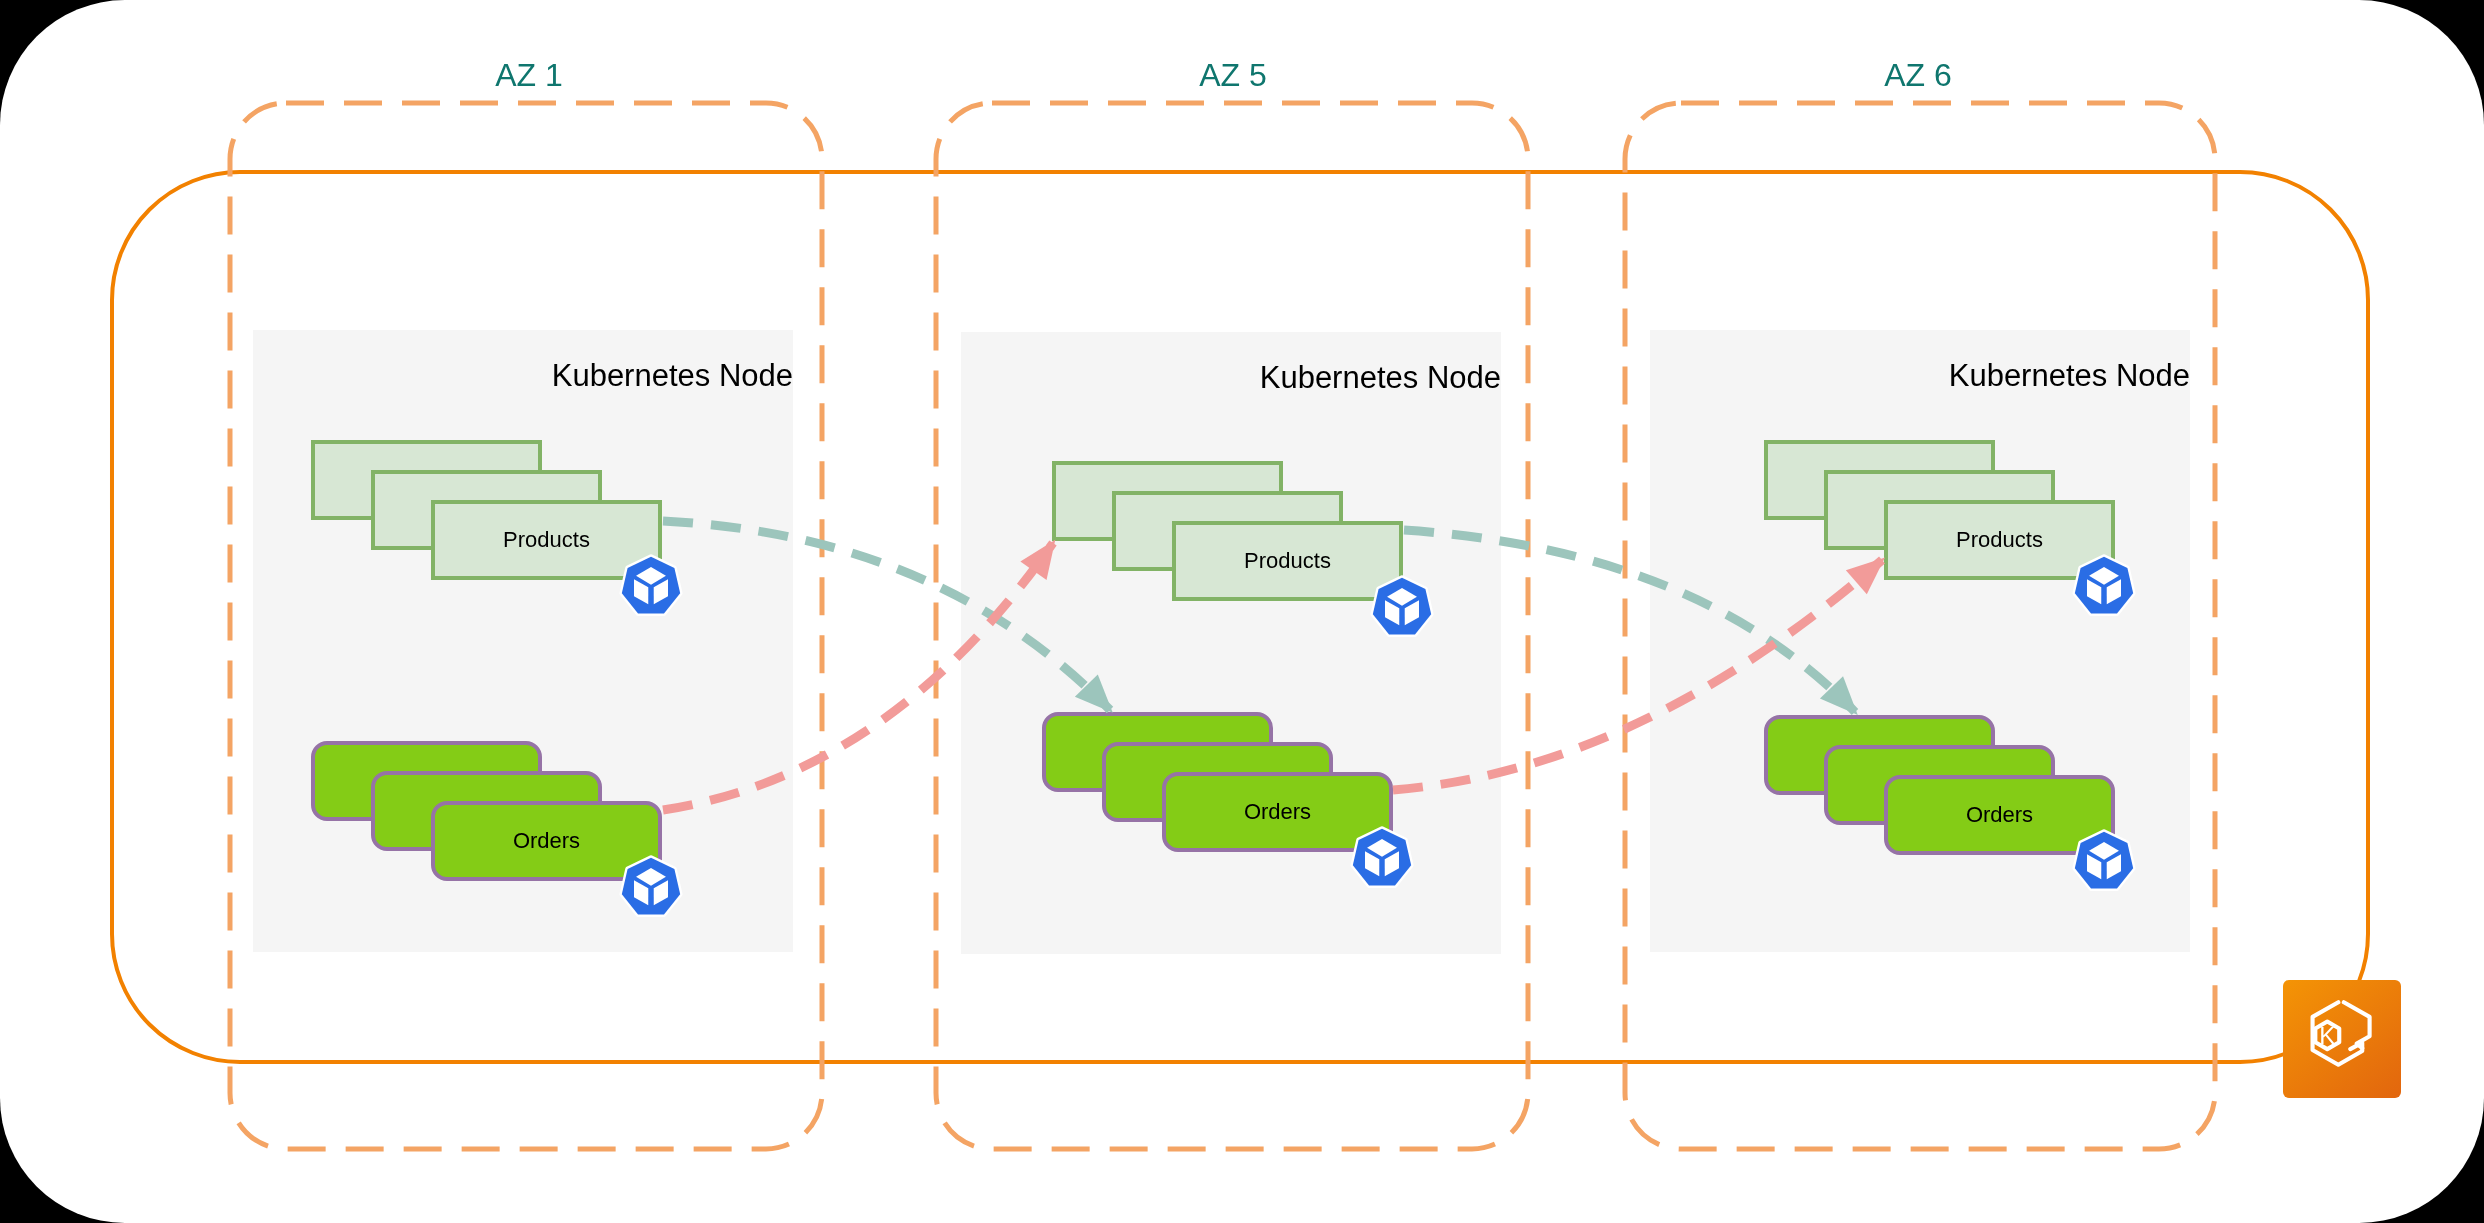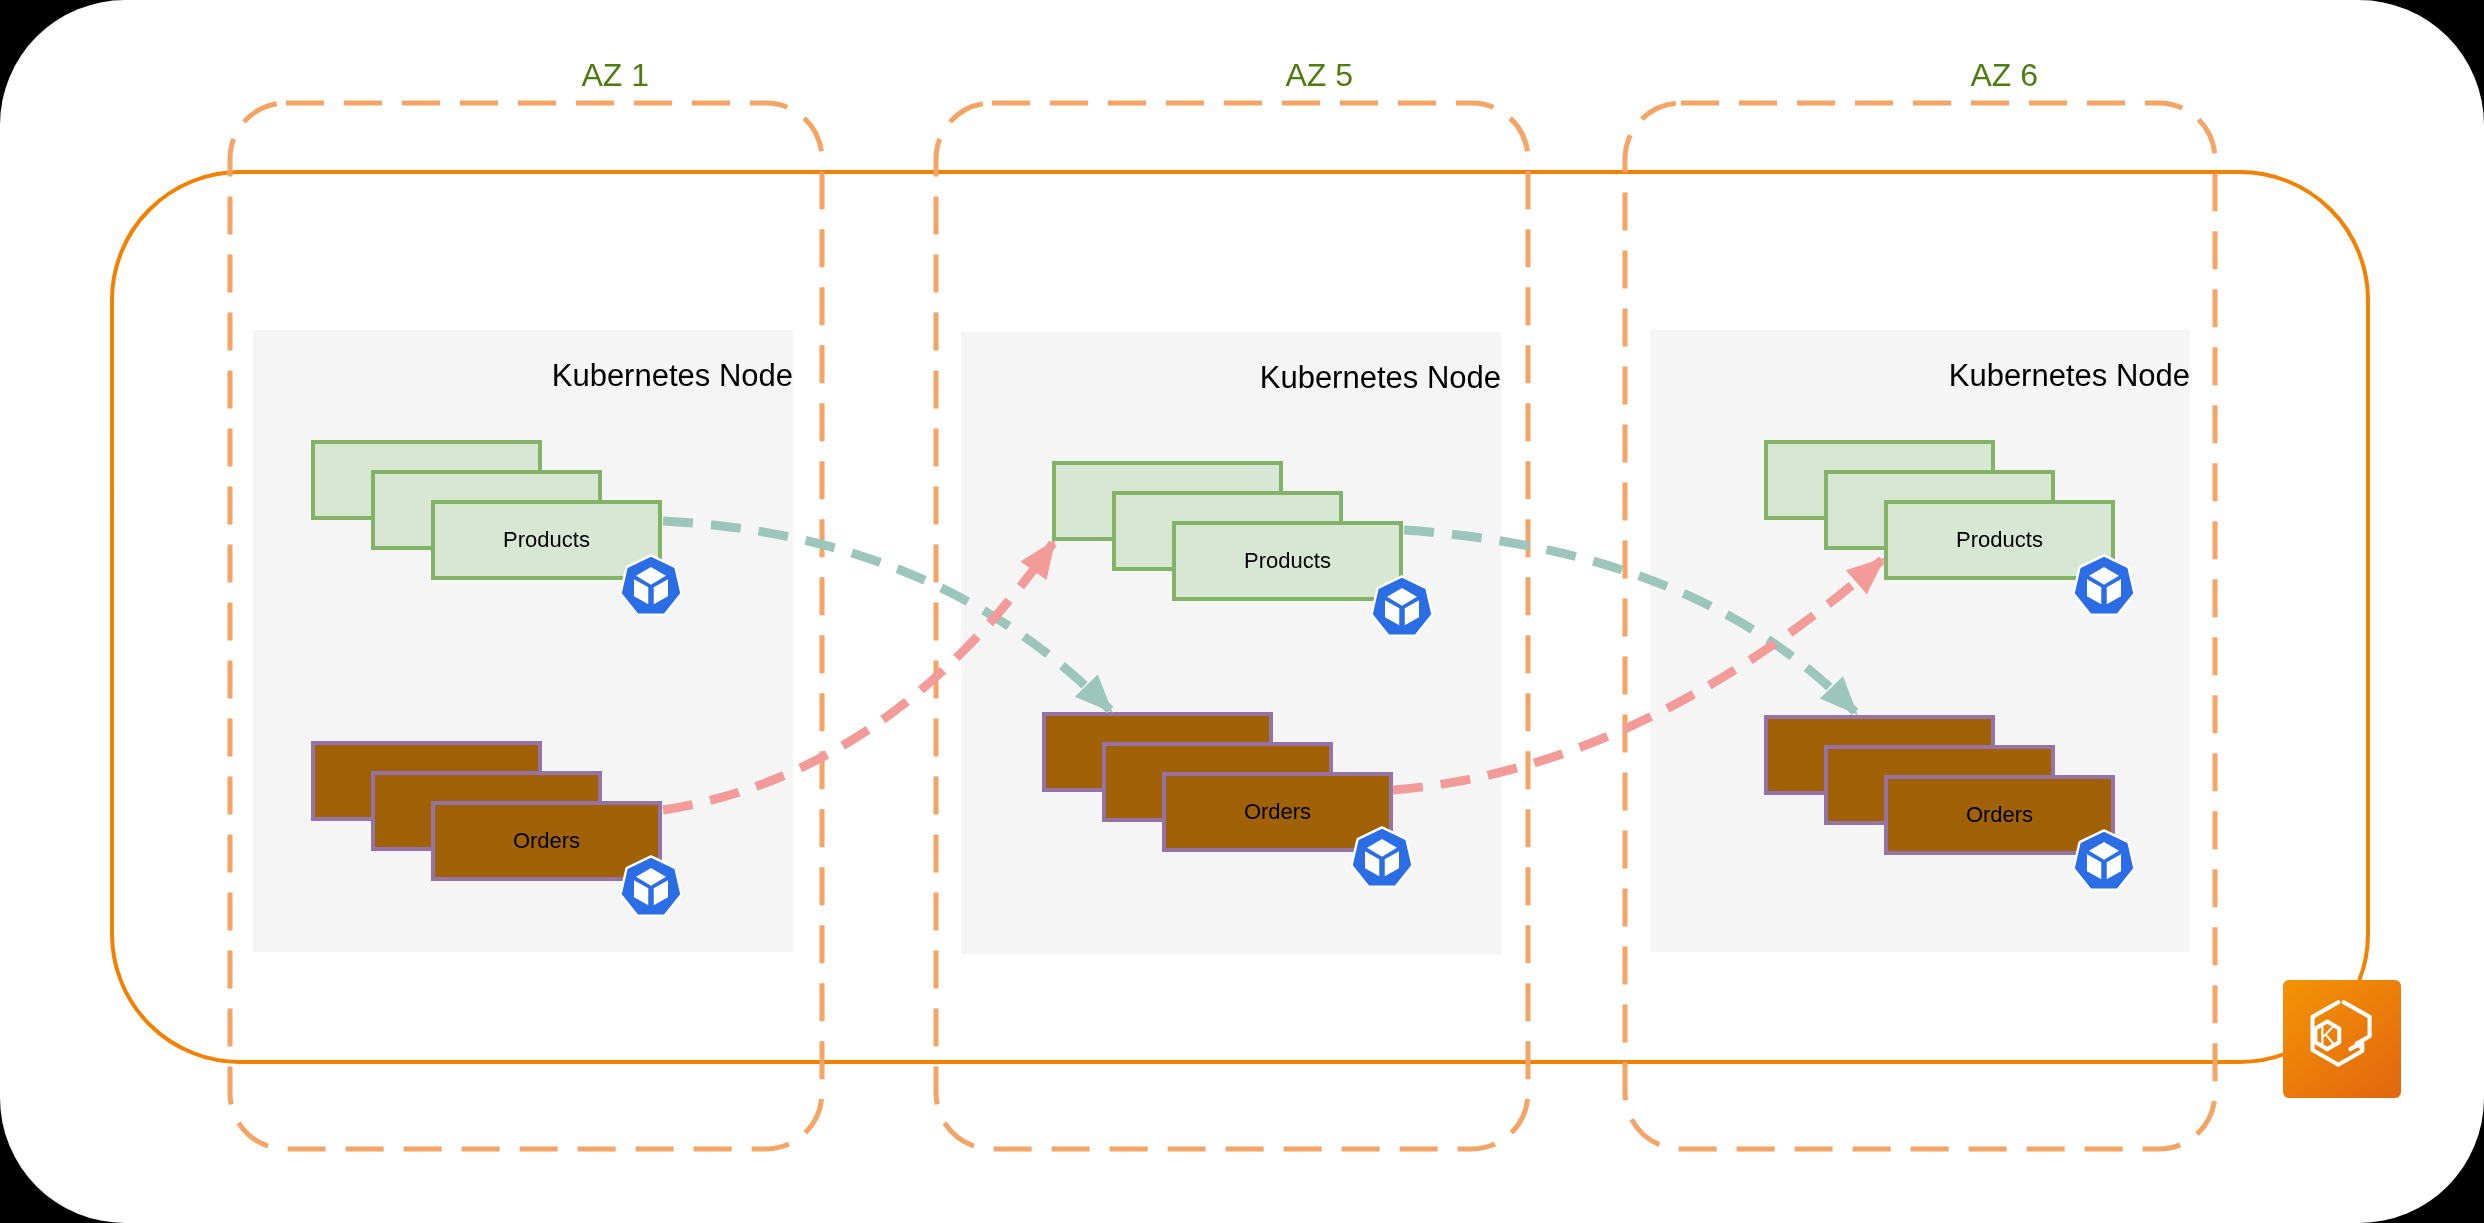--- a/index.html
+++ b/index.html
@@ -1,27 +1,27 @@
 <!DOCTYPE html>
 <html><head>
 <meta charset="utf-8">
 <style>
   html,body{margin:0;padding:0;background:#000;}
   body{width:2484px;height:1223px;font-family:"Liberation Sans",sans-serif;}
   .stage{position:relative;width:2484px;height:1223px;background:#000;overflow:hidden;}
   .canvas{position:absolute;inset:0;background:#ffffff;border-radius:125px;}
   svg.layer{position:absolute;left:0;top:0;width:2484px;height:1223px;}
   .az-label{position:absolute;top:54px;width:240px;height:42px;line-height:42px;
-            text-align:right;font-size:32px;color:#4d7c0f;}
+            text-align:center;font-size:32px;color:#0f766e;}
   .node{position:absolute;width:540px;height:622px;background:#f5f5f5;}
   .node-title{position:absolute;left:0;right:0;top:28px;text-align:right;
               font-size:31px;color:#000;}
   .srect{position:absolute;width:231px;height:80px;border:4px solid;box-sizing:border-box;}
   .srect.green{background:#d7e7d4;border-color:#82b366;}
-  .srect.purple{background:#a16207;border-color:#9673a6;}
+  .srect.purple{background:#84cc16;border-color:#9673a6;border-radius:16px;}
   .srect .lbl{position:absolute;inset:0;display:flex;align-items:center;justify-content:center;
               font-size:22px;color:#000;}
   .pod{position:absolute;width:68px;height:68px;}
   .eks-badge{position:absolute;left:2283px;top:980px;width:118px;height:118px;border-radius:6px;
              background:linear-gradient(140deg,#f49405 0%,#e2660e 100%);
              display:flex;align-items:center;justify-content:center;}
 </style>
 </head>
 <body>
 

